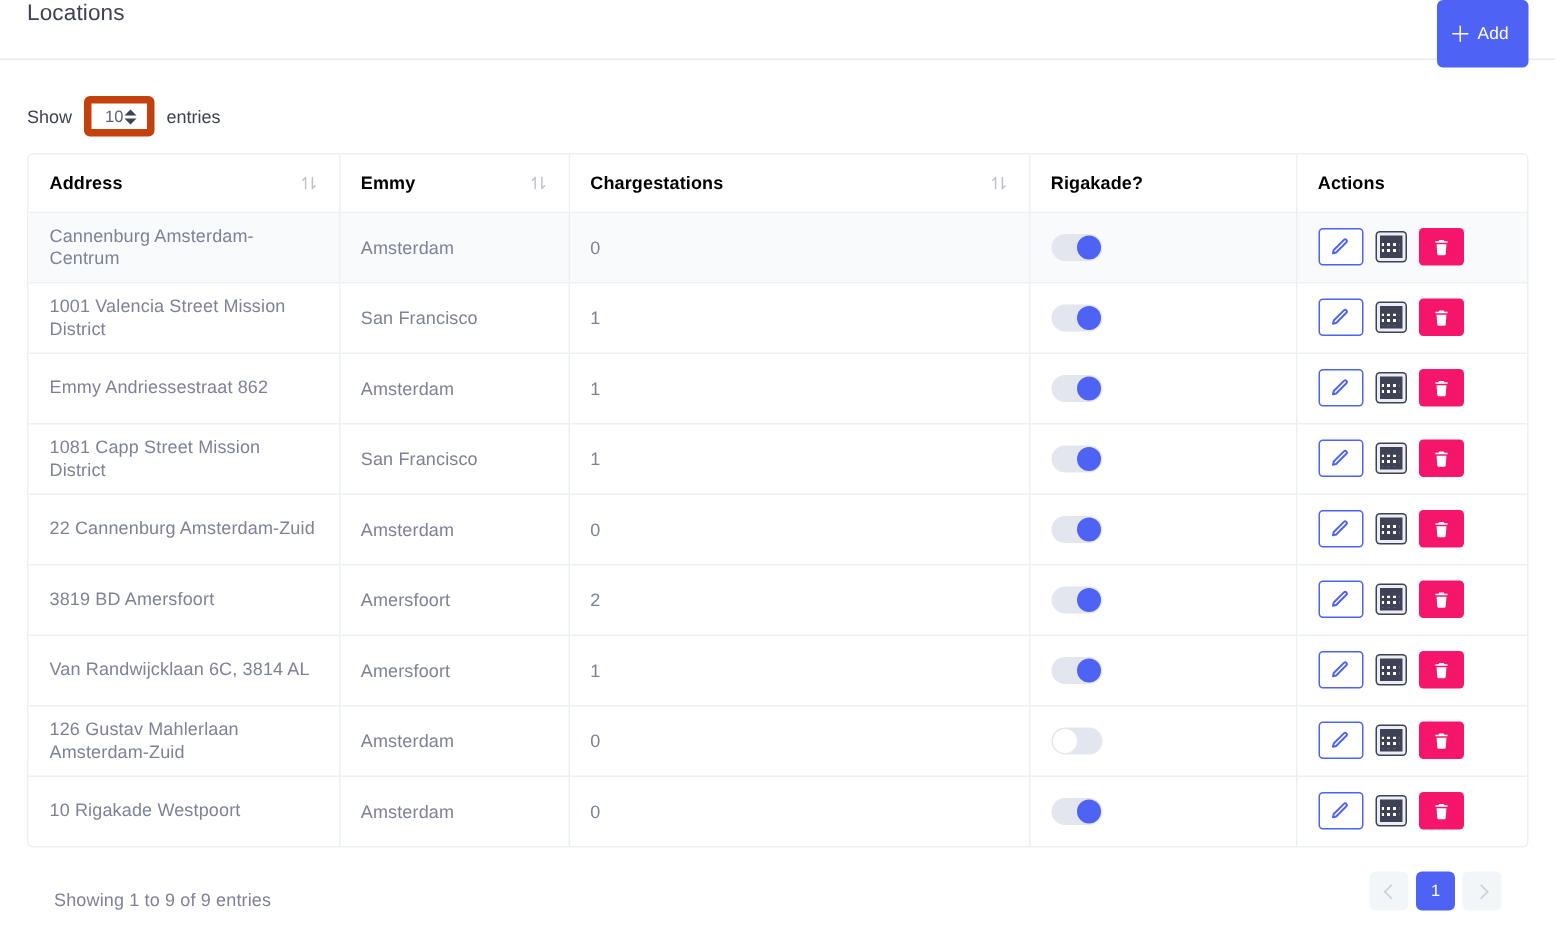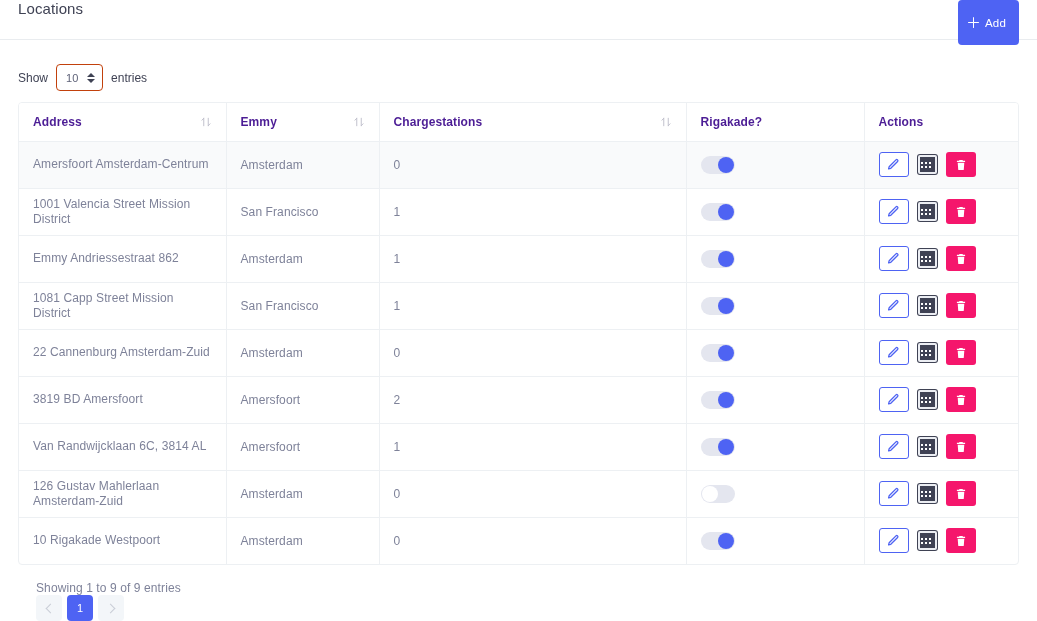--- a/index.html
+++ b/index.html
@@ -77,21 +77,21 @@
     padding-bottom: 11px;
     font-size: 12px;
     color: #4a4a68;
   }
   .length-label, .length-suffix { font-size: 12px; color: #3f4254; }
 
   .select-wrap {
     position: relative;
     display: inline-flex;
     align-items: center;
-    border: 1px solid #c2410c;
+    border: 5px solid #c2410c;
     border-radius: 4px;
     height: 27px;
     width: 47px;
     background: #fff;
     padding: 0 6px;
     cursor: pointer;
   }
   .select-value {
     font-size: 11px;
     color: #5e6278;
@@ -123,21 +123,21 @@
   }
   table { width: 100%; border-collapse: collapse; table-layout: fixed; }
 
   thead th {
     height: 38px;
     background: #ffffff;
     border-bottom: 1px solid #edf0f3;
     border-right: 1px solid #edf0f3;
     font-size: 12px;
     font-weight: 700;
-    color: #4c1d95;
+    color: #000000;
     text-align: left;
     padding: 0 14px;
     vertical-align: middle;
     position: relative;
     letter-spacing: .1px;
   }
   thead th:last-child { border-right: none; }
 
   .th-inner { display: flex; align-items: center; justify-content: space-between; }
 
@@ -247,24 +247,23 @@
     background:
       repeating-linear-gradient(to right, #ffffff 0 2px, transparent 2px 4px),
       none;
     -webkit-mask-image: repeating-linear-gradient(to bottom, #000 0 2px, transparent 2px 4px);
             mask-image: repeating-linear-gradient(to bottom, #000 0 2px, transparent 2px 4px);
   }
 
   
   .footer {
     display: flex;
-    align-items: flex-start;
+    align-items: flex-end;
     justify-content: space-between;
     padding: 16px 18px 0 18px;
-    flex-direction: column;
   }
   .footer-info { font-size: 12px; color: #7e8299; letter-spacing: .1px; }
   .pagination { display: flex; align-items: center; gap: 5px; }
   .page-btn {
     width: 26px; height: 26px;
     border-radius: 4px;
     background: #f3f6f9;
     border: none;
     display: inline-flex;
     align-items: center;
@@ -347,21 +346,21 @@
             <th>
               <div class="th-inner">
                 <span>Actions</span>
               </div>
             </th>
           </tr>
         </thead>
         <tbody id="table-body">
             <tr class="row-hover">
               <td>
-                <div class="addr-wrap">Amersfoort Amsterdam-Centrum</div>
+                <div class="addr-wrap">Cannenburg Amsterdam-Centrum</div>
               </td>
               <td>Amsterdam</td>
               <td>0</td>
               <td><span class="toggle on"><span class="knob"></span></span></td>
               <td>
                 <div class="actions">
                   <button class="btn-edit">
                     <svg width="13" height="13" viewBox="0 0 24 24" fill="none" stroke="#4e63f3" stroke-width="2.4" stroke-linecap="round" stroke-linejoin="round">
                       <path d="M16.5 3.5a2.12 2.12 0 0 1 3 3L7 19l-4 1 1-4 12.5-12.5z"></path>
                     </svg>

